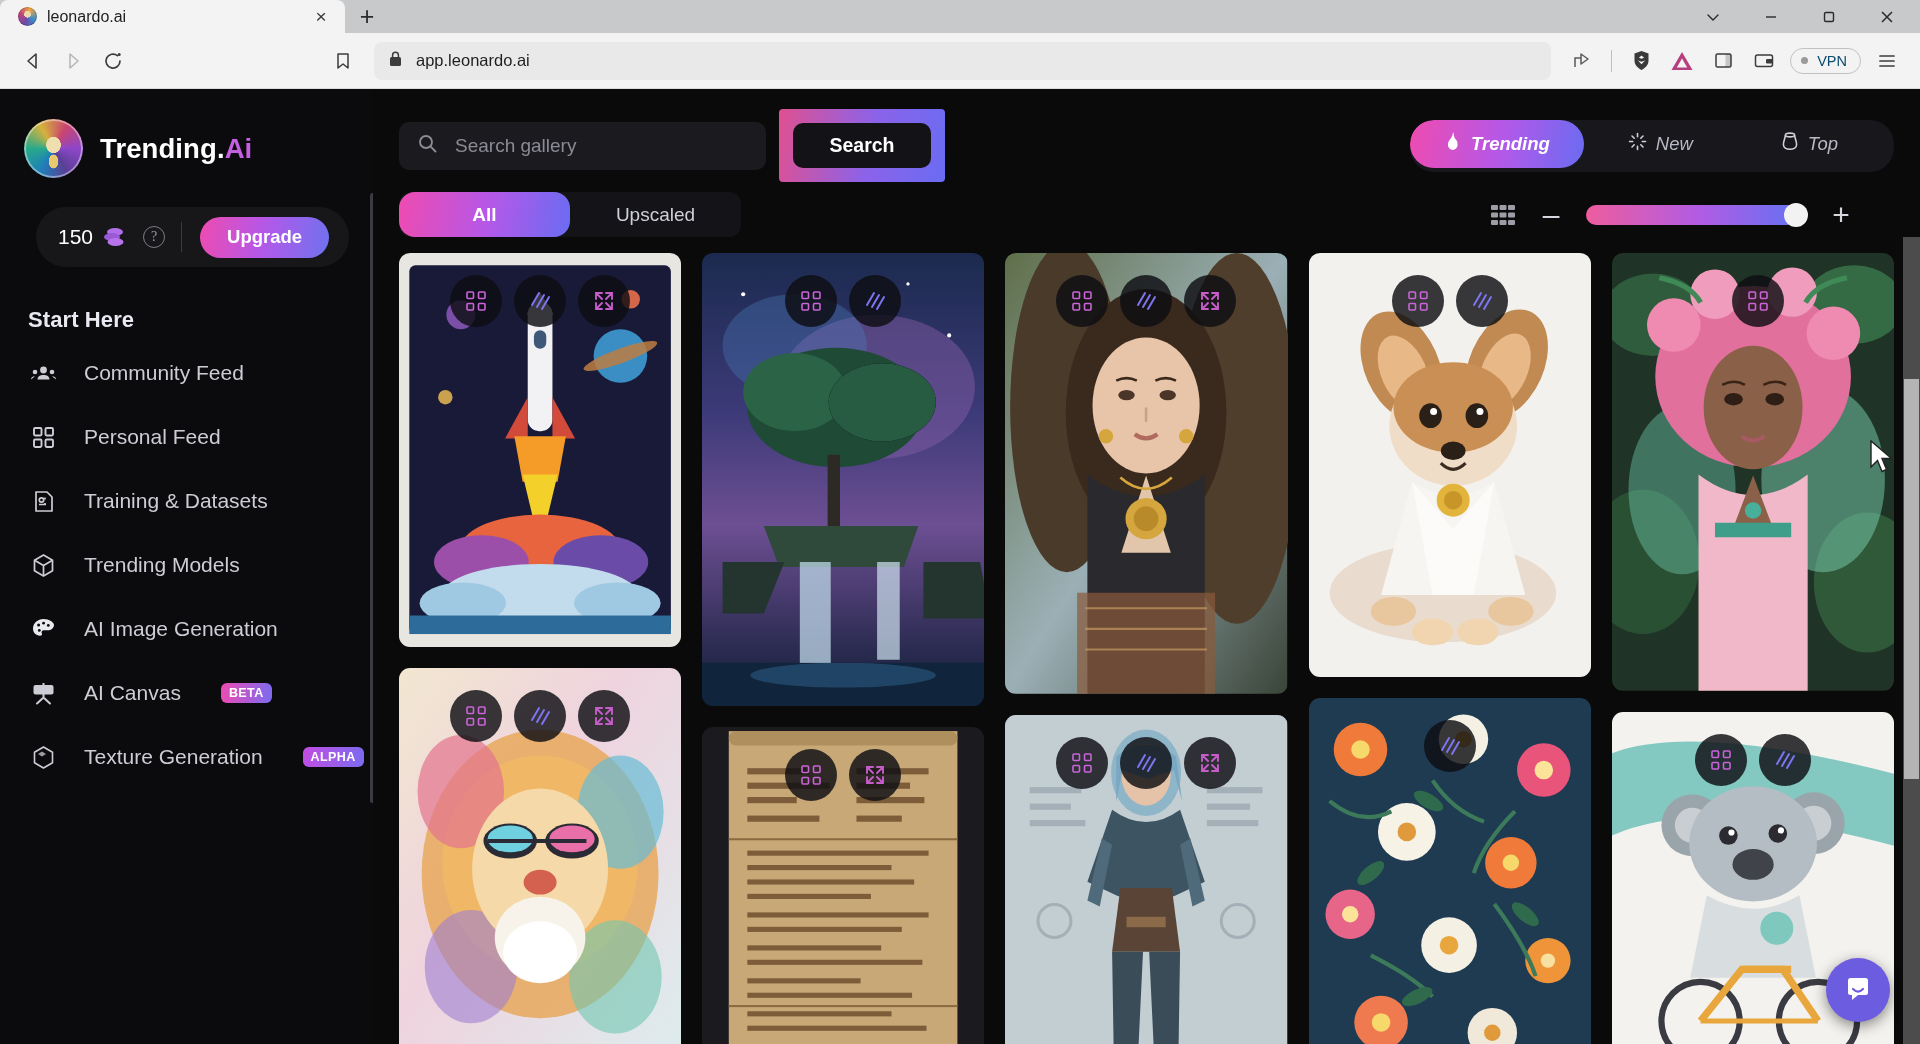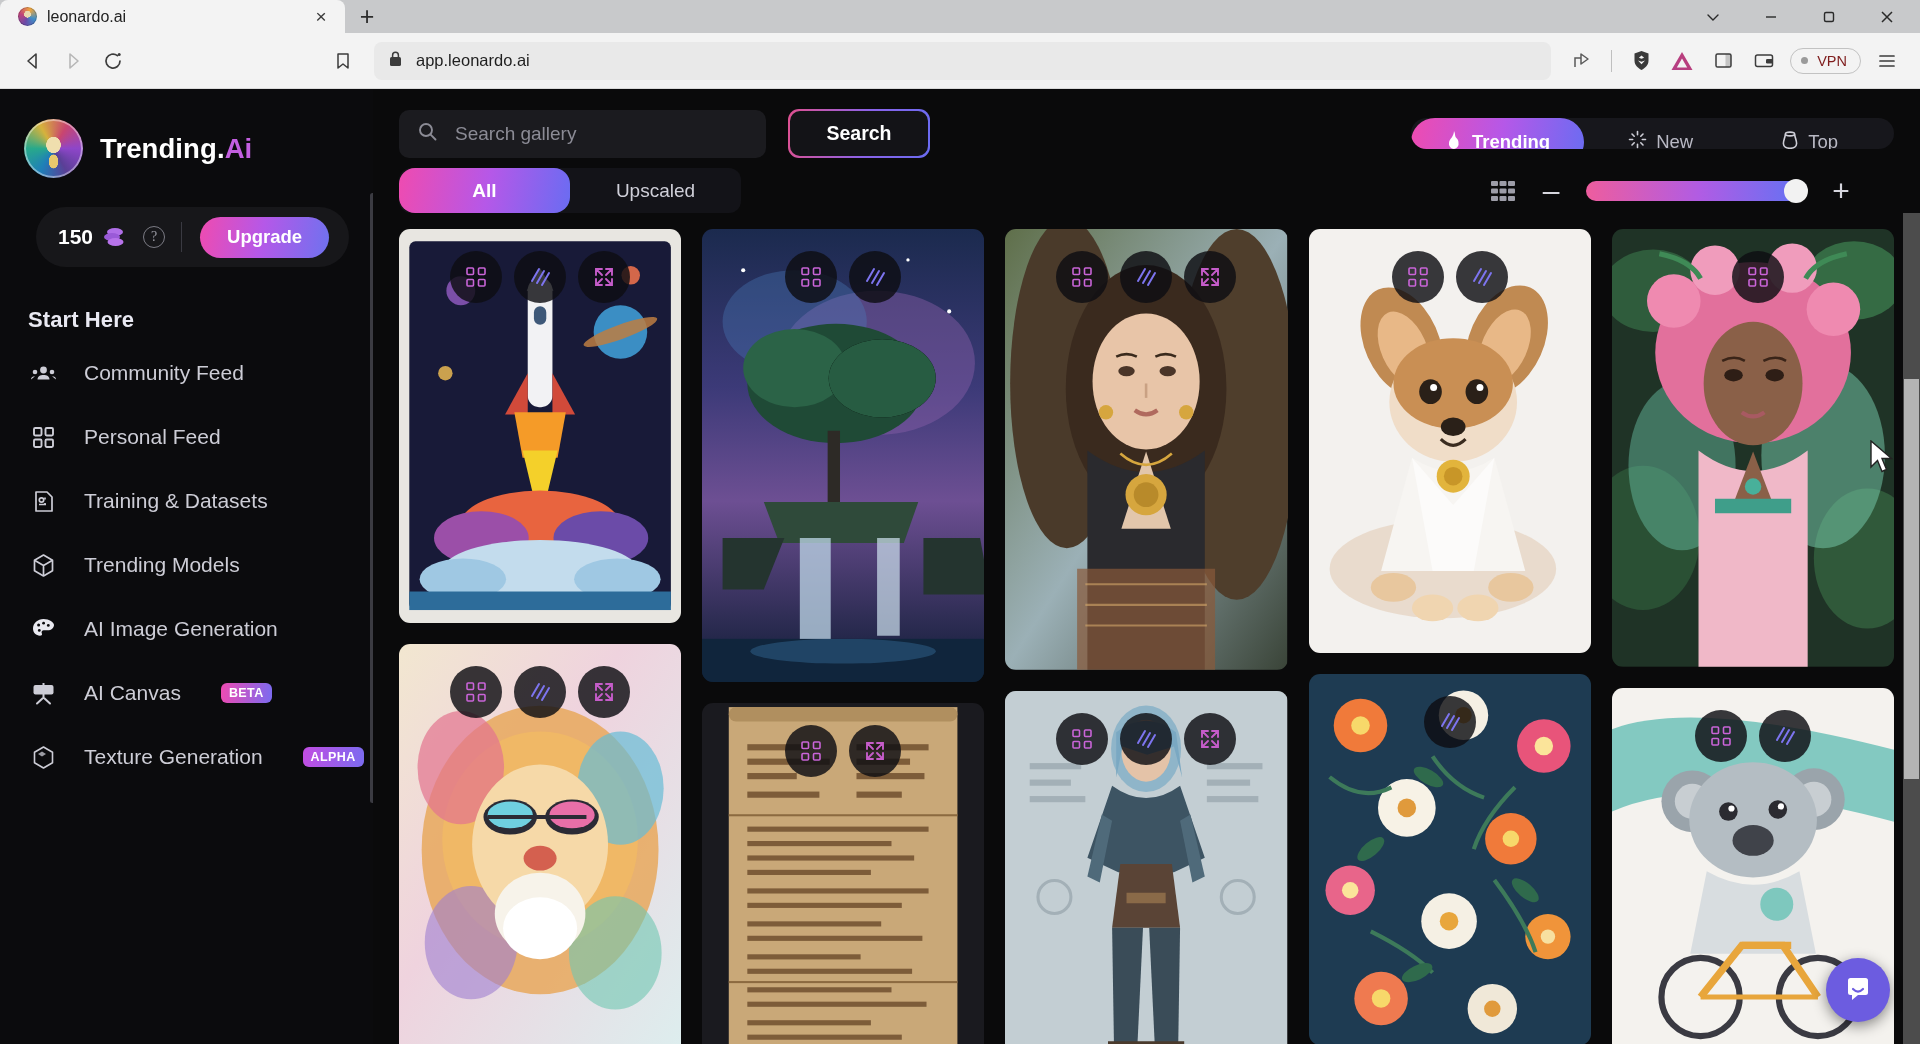--- a/index.html
+++ b/index.html
@@ -71,21 +71,21 @@
     border-radius: 8px; display: flex; align-items: center;
     gap: 13px; padding: 0 14px; margin: 0 10px; cursor: text;
   }
   .urltext { font-size: 16.5px; color: #1f1f1f; }
   .nav-right { display: flex; align-items: center; gap: 3px; }
   .vdiv { width: 1px; height: 22px; background: #bfbfbf; margin: 0 7px; }
   .vpn-pill {
     display: flex; align-items: center; gap: 9px;
     border: 1px solid #c2c2c2; border-radius: 14px;
     padding: 4px 13px 4px 10px; font-size: 14.5px;
-    color: #7f1d1d; cursor: pointer; margin: 0 4px;
+    color: #0c4a6e; cursor: pointer; margin: 0 4px;
   }
   .vpn-dot { width: 7px; height: 7px; border-radius: 50%; background: #9a9a9a; }
 
   
   .app { display: flex; height: calc(1044px - 89px); position: relative; }
 
   
   .sidebar {
     width: 373px; flex: 0 0 373px; background: #0b0b0d;
     padding: 0; position: relative; overflow: hidden;
@@ -104,21 +104,21 @@
     flex: 0 0 auto;
   }
   .brand-text { font-size: 27.5px; font-weight: 700; color: #fff; letter-spacing: .1px; }
   .brand-text .ai { color: #c35fe0; }
 
   .tokenbar {
     margin: 29px 24px 0 36px; height: 60px;
     background: #17171a; border-radius: 30px;
     display: flex; align-items: center; padding: 0 10px 0 22px;
   }
-  .token-count { font-size: 21px; font-weight: 700; color: #fff; }
+  .token-count { font-size: 21px; font-weight: 400; color: #fff; }
   .coin-icon { margin-left: 9px; display: flex; }
   .help-icon {
     margin-left: 14px; width: 22px; height: 22px; border-radius: 50%;
     border: 1.6px solid #7b7b84; color: #9a9aa3; font-size: 14px;
     display: flex; align-items: center; justify-content: center;
     cursor: pointer; font-family: "Liberation Serif", serif;
   }
   .token-div { width: 1px; height: 30px; background: #3a3a42; margin: 0 18px 0 16px; }
   .upgrade-btn {
     height: 41px; padding: 0 27px; border: none; border-radius: 21px;
@@ -169,31 +169,31 @@
     width: 367px; height: 48px; background: #1b1b1f; border-radius: 10px;
     display: flex; align-items: center; gap: 17px; padding: 0 18px; cursor: text;
   }
   .searchbox input {
     background: transparent; border: none; outline: none;
     color: #e4e4ec; font-size: 19px; width: 100%;
     font-family: "Liberation Sans", sans-serif;
   }
   .searchbox input::placeholder { color: #8b8b95; }
   .search-btn-wrap {
-    margin-left: 22px; padding: 2px; border-radius: 11px;
+    margin-left: 13px; padding: 14px; border-radius: 4px;
     background: linear-gradient(100deg, #e0508f, #8b63ea 55%, #6a6cf2);
   }
   .search-btn-wrap button {
     width: 138px; height: 45px; background: #131317; border: none;
     border-radius: 10px; color: #fff; font-size: 19.5px; font-weight: 700;
     cursor: pointer; font-family: "Liberation Sans", sans-serif;
   }
   .segctl {
     margin-left: auto; display: flex; background: #17171c;
-    border-radius: 24px; height: 31px; padding: 0; overflow: hidden;
+    border-radius: 24px; height: 52px; padding: 0; overflow: hidden; font-style: italic;
   }
   .segctl .seg {
     display: flex; align-items: center; justify-content: center; gap: 9px;
     padding: 0 34px; font-size: 18.5px; color: #b9b9c4; cursor: pointer;
     height: 48px;
   }
   .segctl .seg.active {
     background: linear-gradient(100deg, #ef4bb0, #b558e8 52%, #6a6cf2);
     color: #fff; font-weight: 700; border-radius: 24px;
   }

